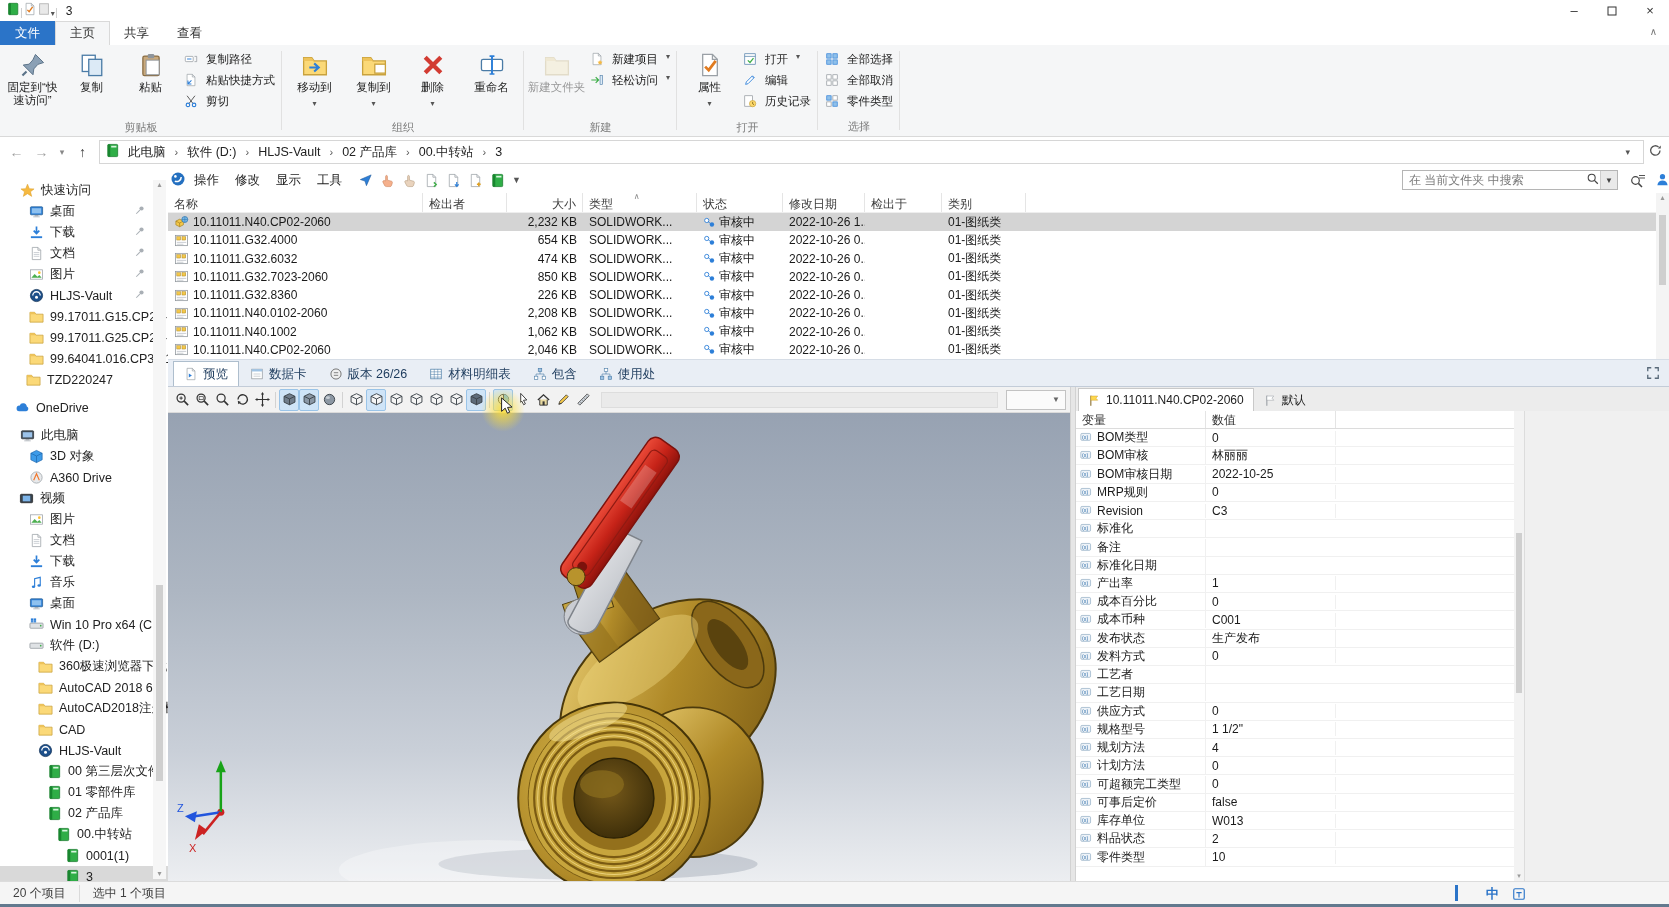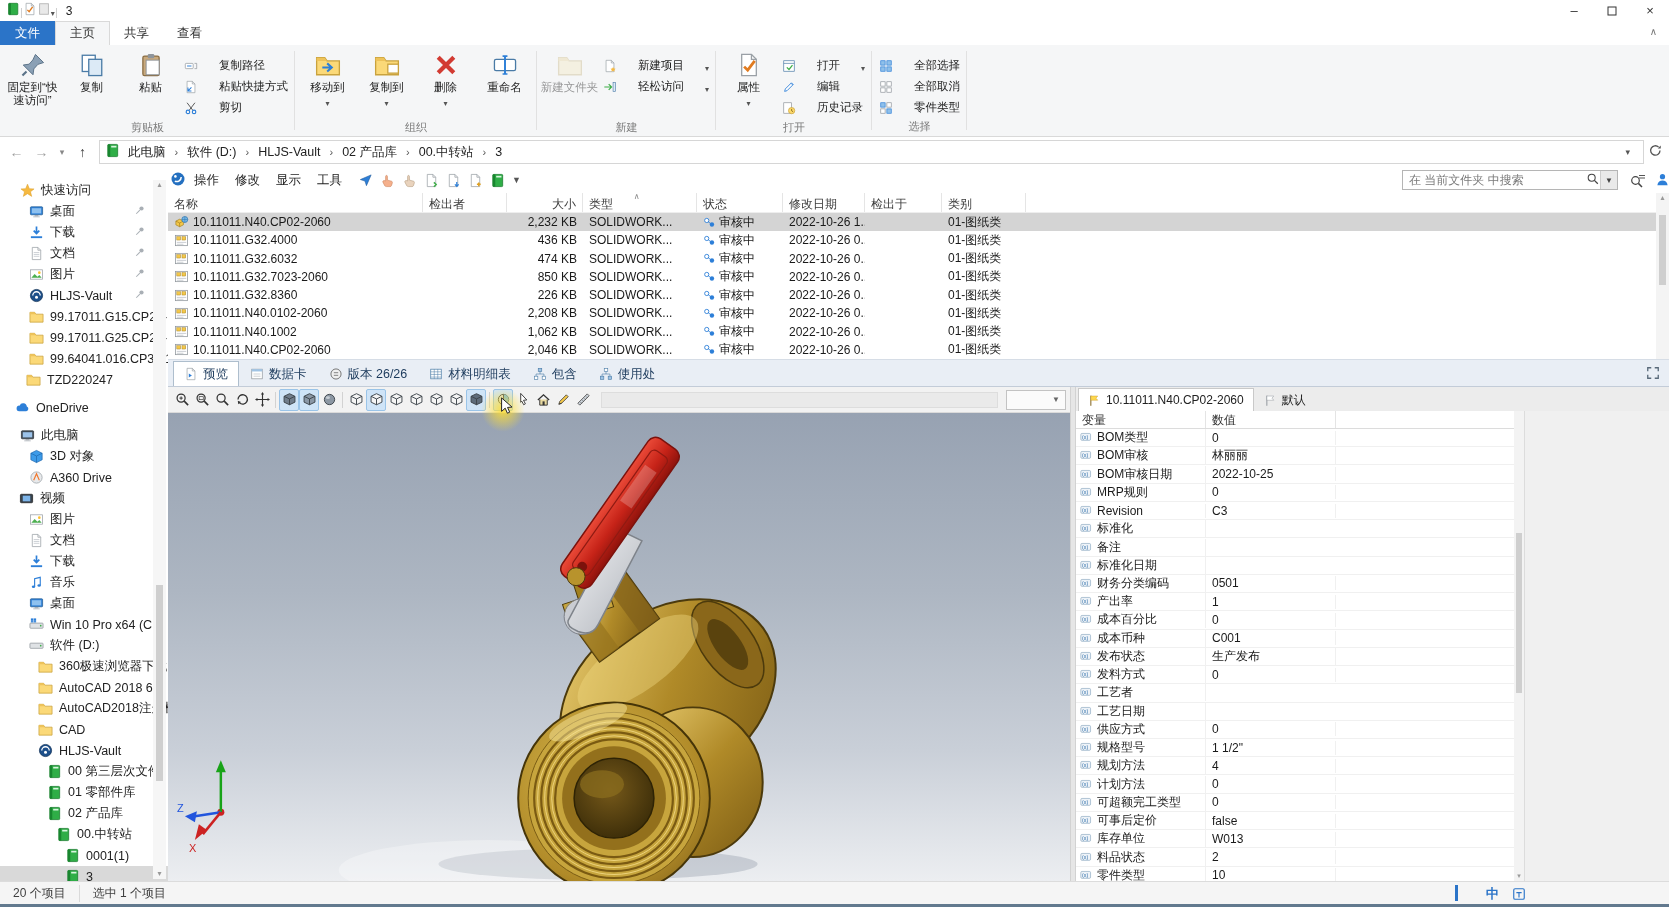--- a/index.html
+++ b/index.html
@@ -22,21 +22,21 @@
 
 .ribbon-body{height:92px;flex:none;background:#f5f6f7;border-bottom:1px solid #d9d9d9;display:flex}
 .rgroup{display:flex;flex-direction:column;position:relative;padding:0 3px}
 .rgroup:after{content:"";position:absolute;right:0;top:6px;bottom:6px;width:1px;background:#e1e1e1}
 .rgroup-content{flex:1;display:flex;align-items:flex-start;padding-top:3px}
 .rgroup-label{text-align:center;color:#7a7a7a;font-size:11px;height:17px;line-height:15px}
 .rbig{width:59px;display:flex;flex-direction:column;align-items:center;text-align:center;font-size:11.5px;line-height:13px;padding-top:4px;gap:3px;height:72px}
 .rbig .lbl{white-space:normal}
 .rbig.disabled{opacity:.45}
 .rsmall-col{display:flex;flex-direction:column;padding-top:4px}
-.rsmall{display:flex;align-items:flex-end;gap:21px;height:21px;padding:0 4px;white-space:nowrap;font-size:11.5px}
+.rsmall{display:flex;align-items:flex-start;gap:8px;height:21px;padding:0 4px;white-space:nowrap;font-size:11.5px}
 .chev{font-size:8px;color:#555}
 
 .addressbar{height:30px;flex:none;display:flex;align-items:center;background:#fff;padding:0 6px 0 4px}
 .nav-btn{width:25px;text-align:center;color:#a0a0a0;font-size:14px}
 .nav-caret{width:16px;text-align:center;color:#888;font-size:9px}
 .nav-btn.up{color:#3a3a3a}
 .crumb-box{flex:1;height:24px;border:1px solid #d6d6d6;display:flex;align-items:center;padding:0 5px;gap:1px;background:#fff;margin:0 4px}
 .crumb{padding:0 7px;white-space:nowrap;font-size:12.5px}
 .crumb-sep{color:#555;font-size:11px;padding:0 2px}
 .crumb-caret{margin-left:auto;color:#555;font-size:9px;padding:0 8px}
@@ -920,21 +920,21 @@
                   <svg viewBox="0 0 16 16" width="15" height="15">
                     <rect x="1.5" y="2.5" width="13" height="11" fill="#fff" stroke="#8f959b" stroke-width=".8"></rect>
                     <rect x="3" y="4" width="4" height="3.5" fill="#f4c84a" stroke="#a07d1d" stroke-width=".5"></rect>
                     <rect x="8.5" y="4" width="4" height="3.5" fill="#f4c84a" stroke="#a07d1d" stroke-width=".5"></rect>
                     <path d="M3 10h10M3 12h7" stroke="#b8bec4" stroke-width=".8"></path>
                   </svg>
                 </span>
                 <span>10.11011.G32.4000</span>
               </div>
     <div class="fcell c1"></div>
-    <div class="fcell c2">436 KB</div>
+    <div class="fcell c2">654 KB</div>
     <div class="fcell c3">SOLIDWORK...</div>
     <div class="fcell status c4">
                 <span class="ic" style="width:13px;height:13px">
                   <svg viewBox="0 0 16 16" width="13" height="13">
                     <circle cx="4.6" cy="5.5" r="2.6" fill="#fff" stroke="#2d7fd8" stroke-width="1.1"></circle>
                     <circle cx="11" cy="10.5" r="2.7" fill="#2d7fd8"></circle>
                     <path d="M6.5 7.2l2.6 1.9" stroke="#2d7fd8" stroke-width="1.1"></path>
                   </svg>
                 </span>
                 <span>审核中</span>
@@ -1546,33 +1546,20 @@
     <div class="vcell-e"></div>
   </div>
                   <div class="vrow">
     <div class="vcell-k">
                       <span class="ic" style="width:13px;height:13px">
                         <svg viewBox="0 0 16 16" width="13" height="13">
                           <rect x="1" y="3" width="12" height="8.5" rx="1.5" fill="#eef3f8" stroke="#8aa7c0" stroke-width=".8"></rect>
                           <text x="2.6" y="9.8" font-size="6.5" fill="#2d6da8">(x)</text>
                         </svg>
                       </span>
-                      <span>财务分类编码</span>
-                    </div>
-    <div class="vcell-v">0501</div>
-    <div class="vcell-e"></div>
-  </div>
-                  <div class="vrow">
-    <div class="vcell-k">
-                      <span class="ic" style="width:13px;height:13px">
-                        <svg viewBox="0 0 16 16" width="13" height="13">
-                          <rect x="1" y="3" width="12" height="8.5" rx="1.5" fill="#eef3f8" stroke="#8aa7c0" stroke-width=".8"></rect>
-                          <text x="2.6" y="9.8" font-size="6.5" fill="#2d6da8">(x)</text>
-                        </svg>
-                      </span>
                       <span>产出率</span>
                     </div>
     <div class="vcell-v">1</div>
     <div class="vcell-e"></div>
   </div>
                   <div class="vrow">
     <div class="vcell-k">
                       <span class="ic" style="width:13px;height:13px">
                         <svg viewBox="0 0 16 16" width="13" height="13">
                           <rect x="1" y="3" width="12" height="8.5" rx="1.5" fill="#eef3f8" stroke="#8aa7c0" stroke-width=".8"></rect>

